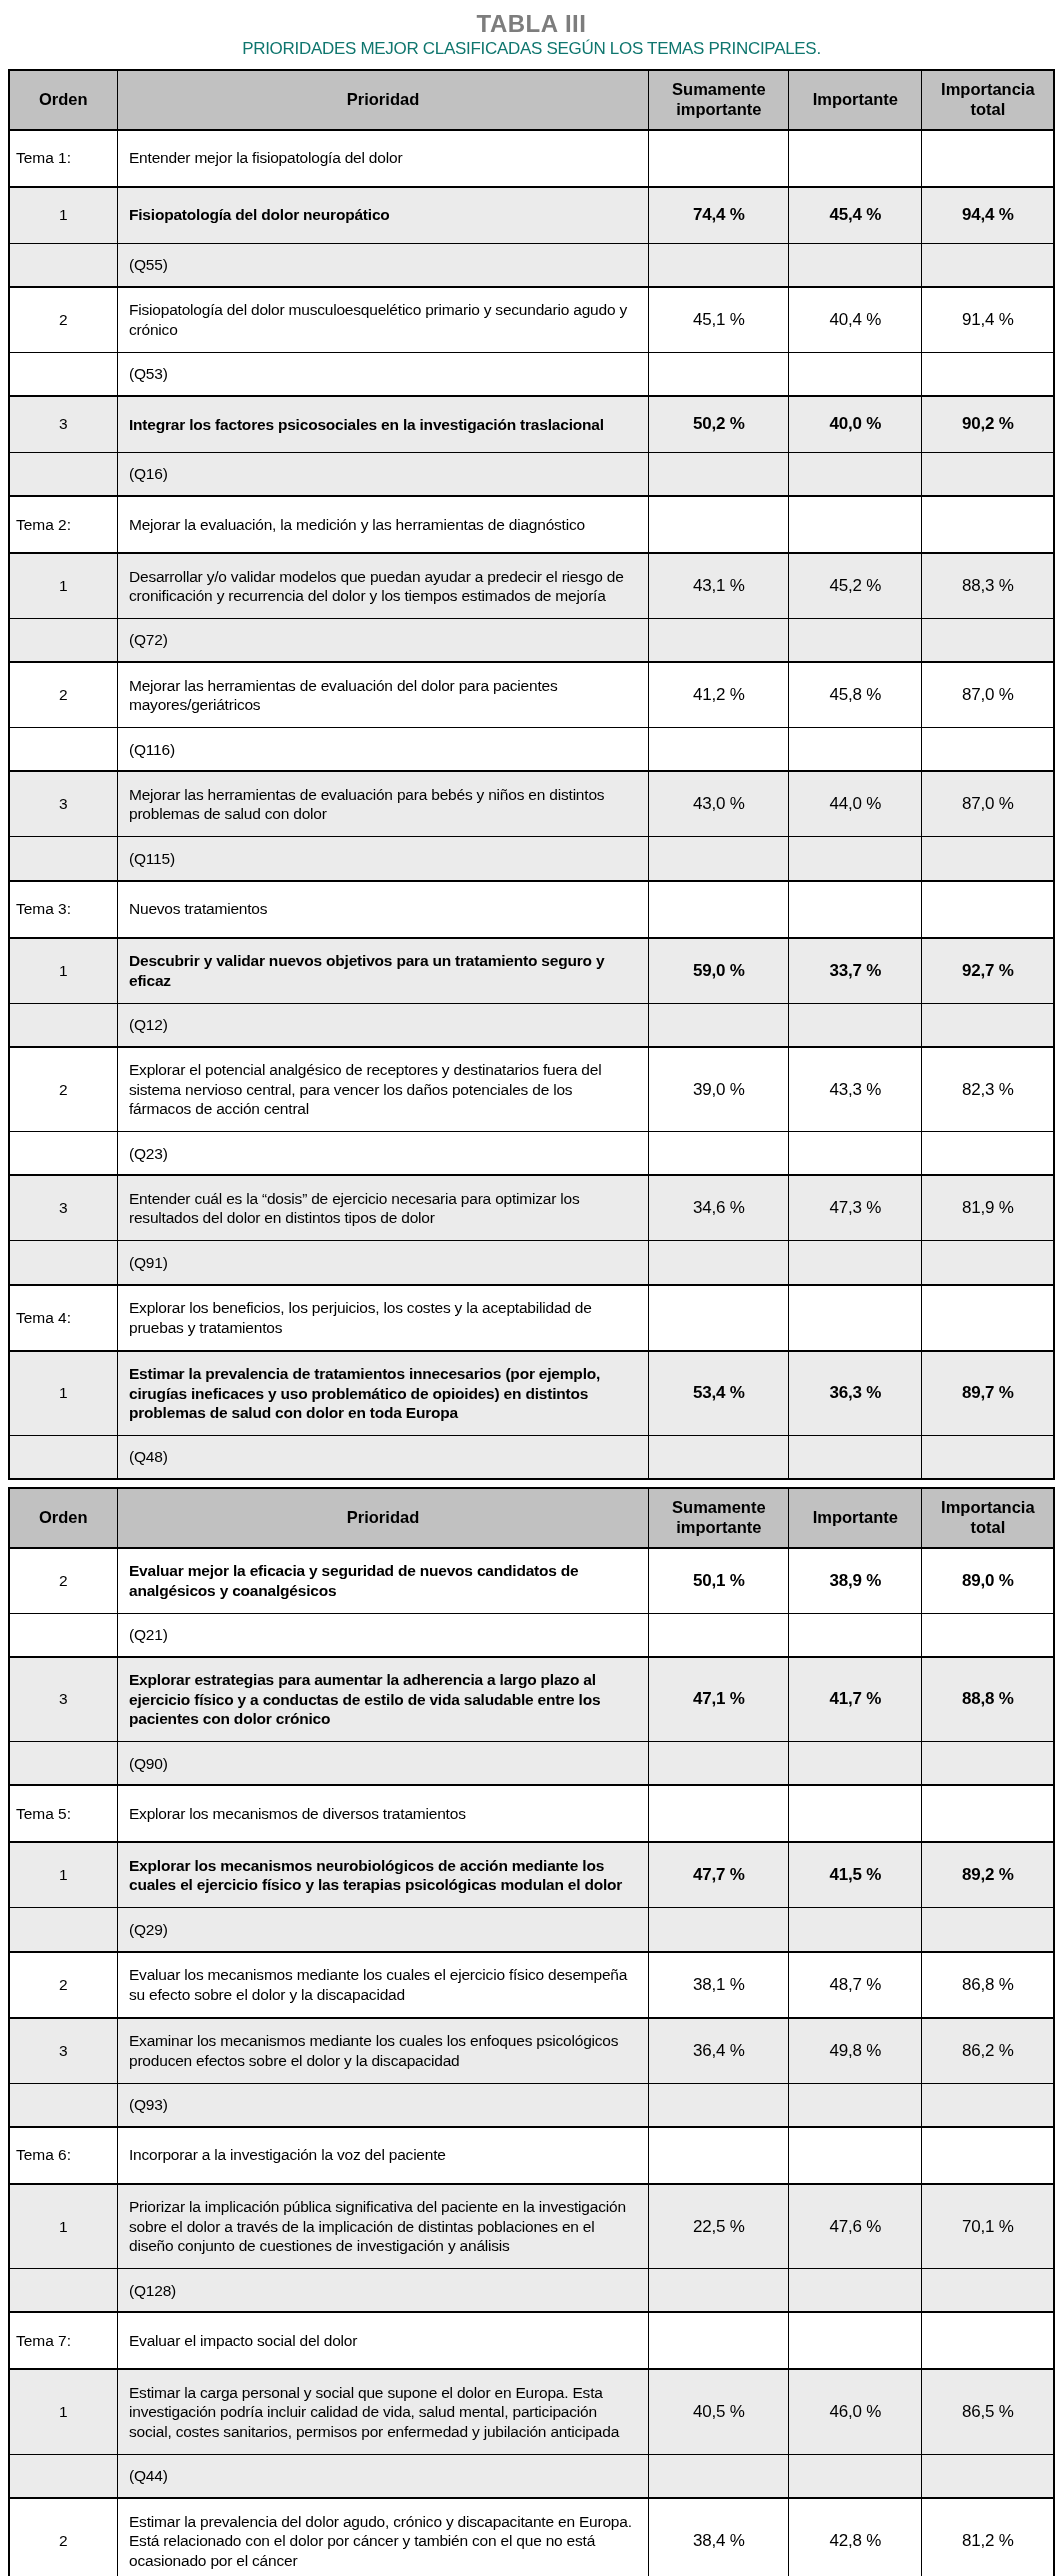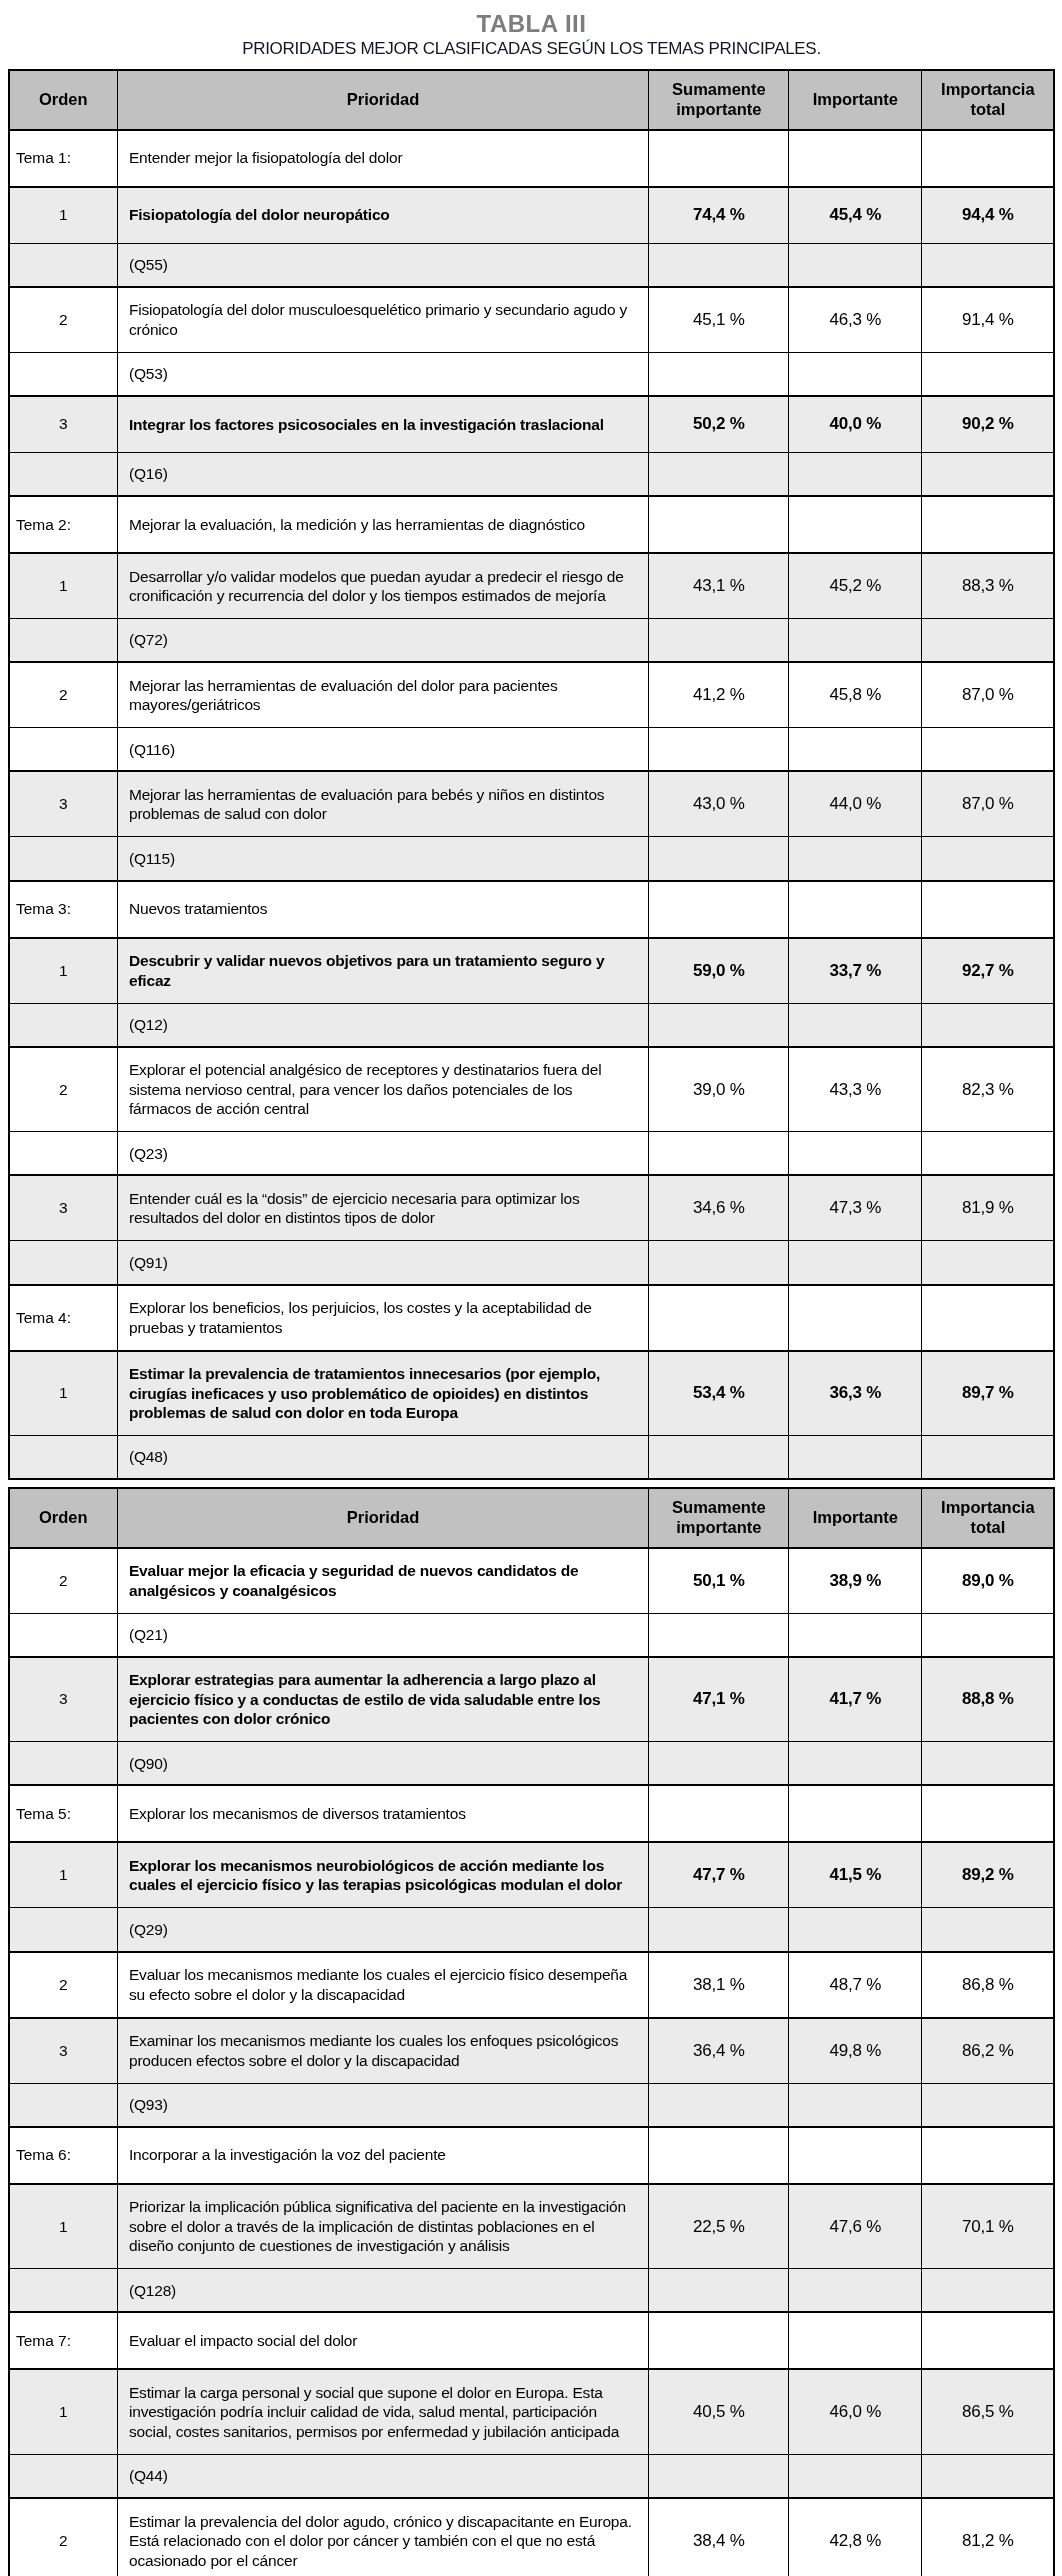--- a/index.html
+++ b/index.html
@@ -10,21 +10,21 @@
     -webkit-font-smoothing: antialiased;
   }
   .page { width: 1063px; box-sizing: border-box; padding: 10.3px 7.7px 0 7.7px; }
 
   .title-block { text-align: center; margin: 2.1px 0 8.2px 0; }
   .table-label {
     color: #7d7d7d; font-weight: bold; font-size: 24px;
     letter-spacing: 0.5px; line-height: 24px;
   }
   .table-caption {
-    color: #0f172a; font-size: 17px; letter-spacing: -0.3px;
+    color: #0f766e; font-size: 17px; letter-spacing: -0.3px;
     line-height: 23px; margin-top: 1px; text-align: center;
   }
 
   .table-box { border: 2.1px solid #000; background: #eab308; }
   .gap { height: 6.2px; background: #fff; }
 
   .row { display: flex; align-items: stretch; border-top: 2.1px solid #000; background: #fff; }
   .row:first-child { border-top: none; }
   .row.q { border-top-width: 1px; }
   .row.shaded { background: #ebebeb; }
@@ -102,21 +102,21 @@
           <div class="cell orden c0"></div>
           <div class="cell prio c1">(Q55)</div>
           <div class="cell val c2"></div>
           <div class="cell val c3"></div>
           <div class="cell val c4"></div>
         </div>
         <div class="row priority">
           <div class="cell orden c0">2</div>
           <div class="cell prio c1">Fisiopatología del dolor musculoesquelético primario y secundario agudo y crónico</div>
           <div class="cell val c2">45,1 %</div>
-          <div class="cell val c3">46,3 %</div>
+          <div class="cell val c3">40,4 %</div>
           <div class="cell val c4">91,4 %</div>
         </div>
         <div class="row q">
           <div class="cell orden c0"></div>
           <div class="cell prio c1">(Q53)</div>
           <div class="cell val c2"></div>
           <div class="cell val c3"></div>
           <div class="cell val c4"></div>
         </div>
         <div class="row priority shaded bold">

